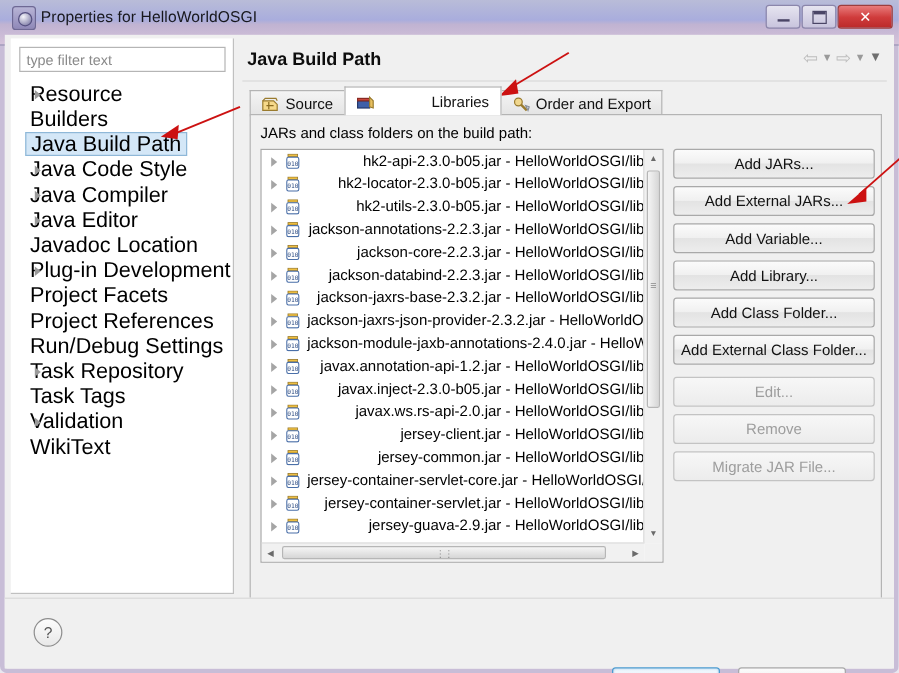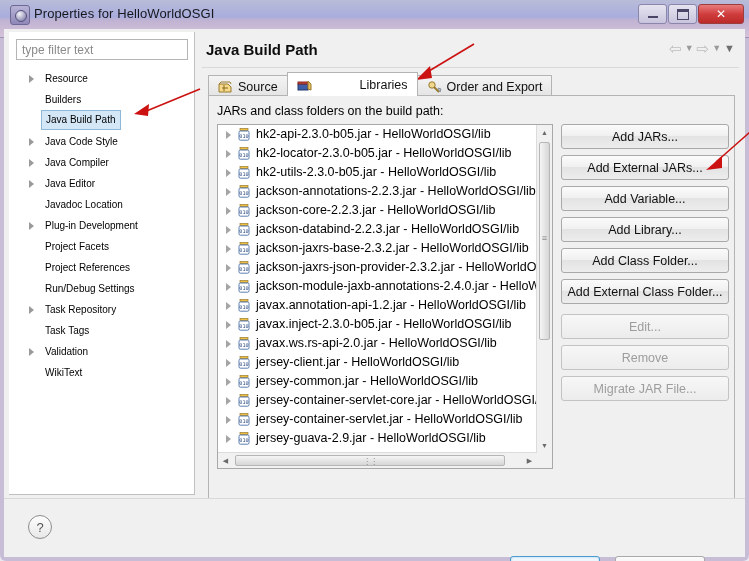--- a/index.html
+++ b/index.html
@@ -67,21 +67,21 @@
   .leftpane{
     position:absolute;left:5px;top:3px;width:185px;height:462px;
     background:#ffffff;border:1px solid #c0c0c0;border-top:none;border-left:none;
   }
   .filterbox{
     position:absolute;left:7px;top:7px;width:172px;height:21px;
     border:1px solid #b5b5b5;background:#fff;box-sizing:border-box;
     font-size:12px;color:#8a8a8a;padding:3px 0 0 5px;
   }
   .tree{position:absolute;left:0;top:36px;right:0;}
-  .tnode{height:21px;line-height:21px;position:relative;padding-left:36px;font-size:10px;white-space:nowrap;}
+  .tnode{height:21px;line-height:21px;position:relative;padding-left:16px;font-size:18px;white-space:nowrap;}
   .tnode .arrow{
     position:absolute;left:20px;top:7px;width:0;height:0;
     border-left:5px solid #9a9a9a;border-top:4px solid transparent;border-bottom:4px solid transparent;
   }
   .tnode .lbl{display:inline-block;}
   .tnode.sel .lbl{
     background:#d4e7f7;border:1px solid #8fb8d8;
     padding:0 4px;margin-left:-4px;line-height:18px;height:18px;
     display:inline-block;vertical-align:1px;
   }
@@ -111,21 +111,21 @@
   .tabpanel{
     position:absolute;left:8px;top:66px;right:6px;height:415px;
     border:1px solid #b4b4b4;background:#f0f0f0;box-sizing:border-box;
   }
   .panel-label{position:absolute;left:8px;top:8px;font-size:12.5px;}
   
   .listbox{
     position:absolute;left:8px;top:28px;width:336px;height:345px;
     background:#fff;border:1px solid #a8a8a8;box-sizing:border-box;overflow:hidden;
   }
-  .list-inner{position:absolute;left:0;top:0;right:15px;top:0;bottom:15px;overflow:hidden;}
+  .list-inner{position:absolute;left:0;top:0;right:15px;top:0;bottom:15px;overflow:hidden;text-align:right;}
   .jrow{height:19px;line-height:19px;position:relative;padding-left:38px;white-space:nowrap;font-size:12.5px;}
   .jrow .arrow{
     position:absolute;left:8px;top:6px;width:0;height:0;
     border-left:5px solid #a5a5a5;border-top:4px solid transparent;border-bottom:4px solid transparent;
   }
   .jaricon{position:absolute;left:19px;top:3px;width:14px;height:13px;}
   
   .vsb{position:absolute;right:0;top:0;width:15px;bottom:15px;background:#f1f1f1;border-left:1px solid #dcdcdc;}
   .hsb{position:absolute;left:0;bottom:0;right:15px;height:15px;background:#f1f1f1;border-top:1px solid #dcdcdc;}
   .sbtn{position:absolute;width:15px;height:15px;display:flex;align-items:center;justify-content:center;color:#6a6a6a;font-size:7px;}

